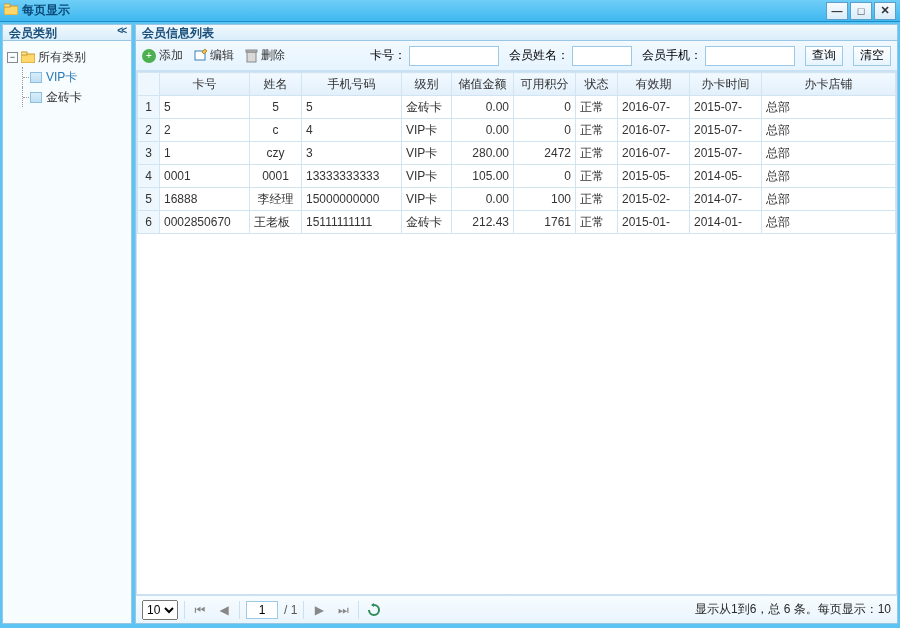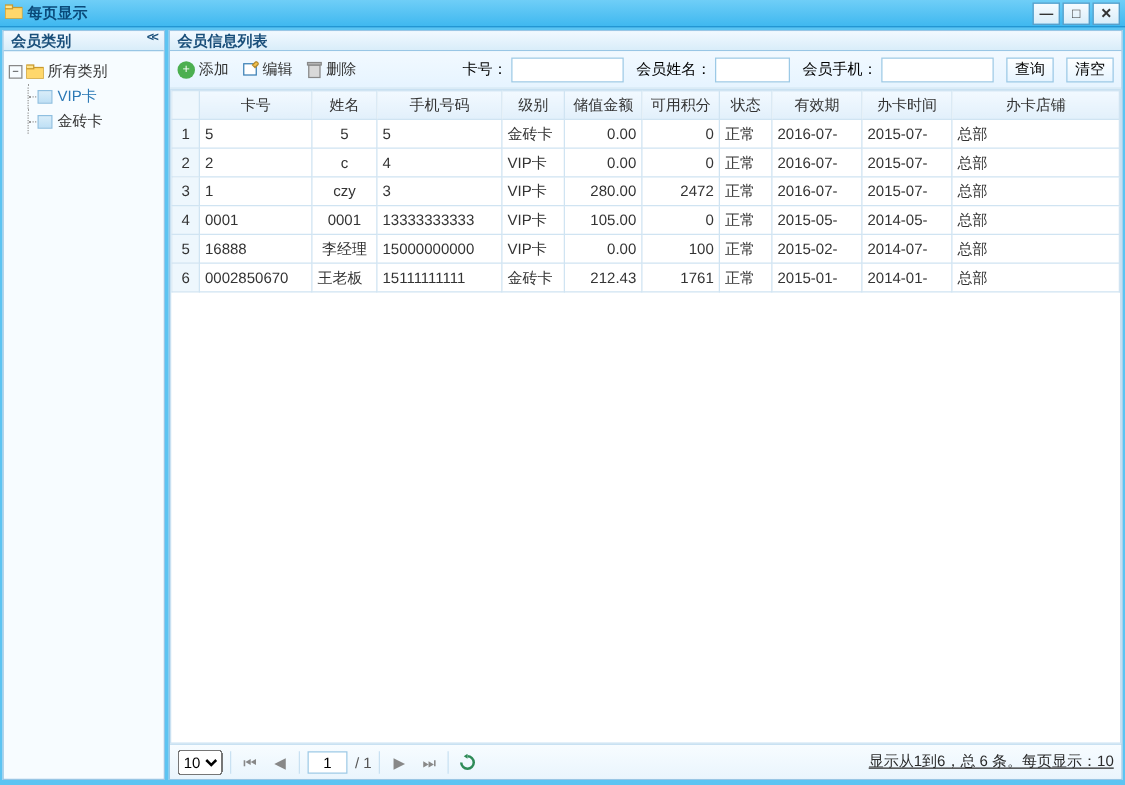--- a/index.html
+++ b/index.html
@@ -154,21 +154,21 @@
   background: linear-gradient(#f7fcff,#eaf5fd);
   display: flex; align-items: center;
   padding: 0 6px; gap: 6px;
   color:#555;
 }
 .pager select { height:20px; font-size:12px; }
 .pager .sep { width:1px; height:18px; background:#c9e1f2; }
 .pager .pg-btn { width:18px; height:18px; display:flex; align-items:center; justify-content:center; color:#888; cursor:pointer; }
 .pager .pg-btn.enabled { color:#1a6fb0; }
 .pager input.page-num { width:32px; height:18px; border:1px solid #9cc9e6; text-align:center; font-size:12px;}
-.pager .status { margin-left:auto; color:#2a2a2a;text-decoration:underline; }
+.pager .status { margin-left:auto; color:#2a2a2a; }
 </style>
 </head>
 <body>
 
 <div class="titlebar">
   <span class="folder-icon">
     <svg width="14" height="12">
         <rect x="0" y="3" width="14" height="9" fill="#ffd76b" stroke="#c99a2e"></rect>
         <rect x="0" y="1" width="6" height="3" fill="#ffe58f" stroke="#c99a2e"></rect>
       </svg>

